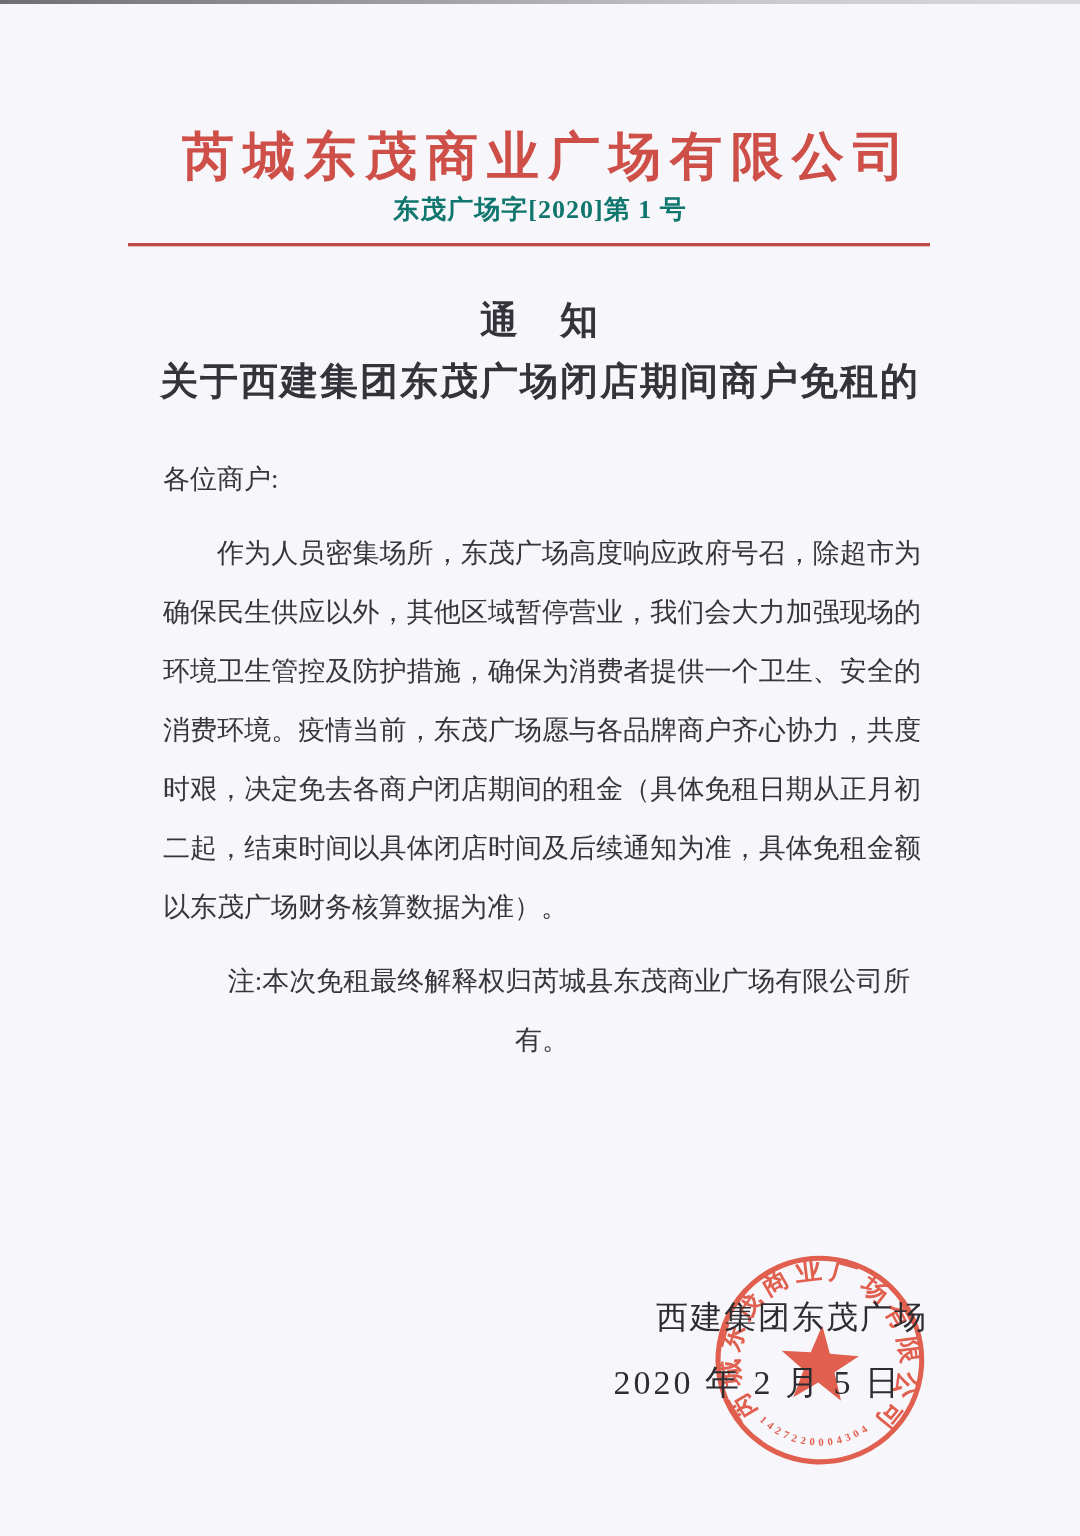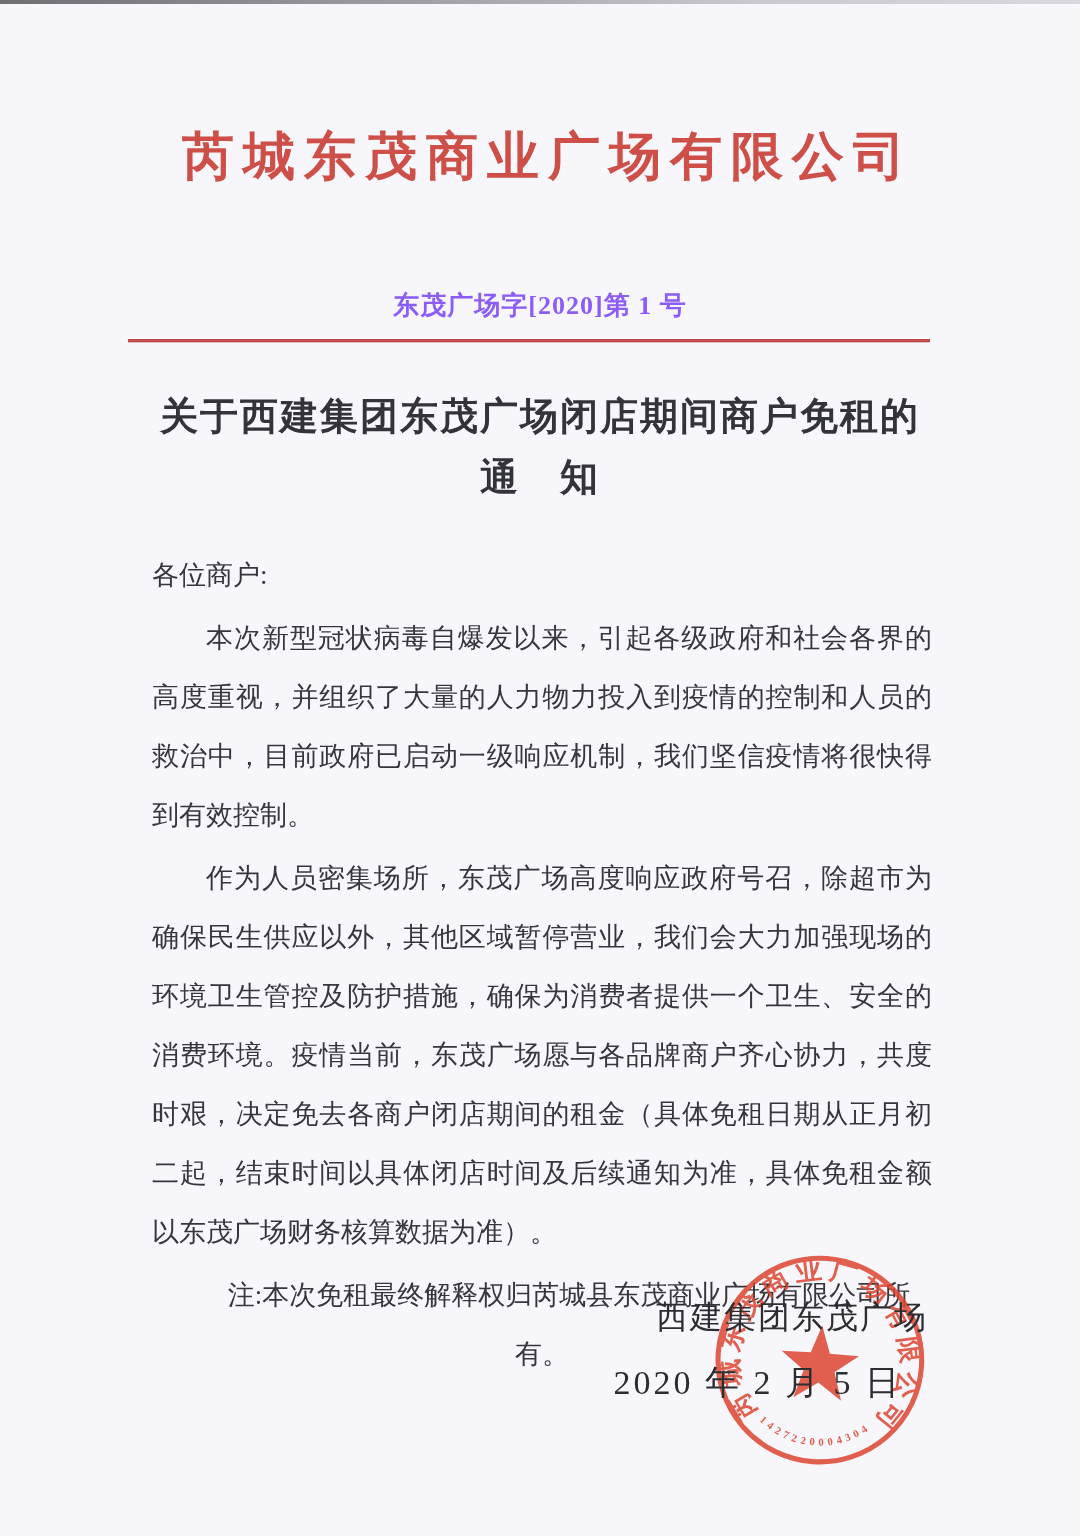--- a/index.html
+++ b/index.html
@@ -21,25 +21,24 @@
   .company-title{
     margin:122px 0 0 16px;
     text-align:center;
     font-size:52px;
     font-weight:bold;
     letter-spacing:9px;
     color:#cd4f47;
     line-height:1.35;
   }
   .doc-number{
-    margin-top:96px;
     text-align:center;
     font-size:26px;
     font-weight:bold;
-    color:#8b5cf6;
+    color:#0f766e;
     letter-spacing:1px;
   }
   .red-rule{
     margin:16px auto 0 128px;
     width:802px;height:3px;
     background:#c24b47;
     box-shadow:0 1px 0 rgba(194,75,71,.35);
   }
   .notice-heading{
     margin-top:44px;
@@ -51,21 +50,21 @@
     line-height:1.6;
   }
   .body-text{
     margin:38px 146px 0 148px;
     width:788px;
     font-size:27px;
     color:#36363c;
     line-height:59px;
     text-align:justify;
   }
-  .body-text p{margin:4px;}
+  .body-text p{margin:15px;}
   .salutation{text-indent:0;}
   .para{text-indent:2em;}
   .note{text-indent:2em;text-align:center;}
   .sign-area{position:absolute;left:0;top:0;width:100%;height:100%;pointer-events:none;}
   .stamp{
     position:absolute;left:708px;top:1246px;
     width:224px;height:224px;
     opacity:.85;
     transform:rotate(4deg);
   }
@@ -87,27 +86,26 @@
 <div class="page">
   <div class="top-edge"></div>
 
   <h1 class="company-title">芮城东茂商业广场有限公司</h1>
 
   <div class="doc-number">东茂广场字[2020]第 1 号</div>
 
   <div class="red-rule"></div>
 
   <div class="notice-heading">
+    <div>通　知</div>
     <div>关于西建集团东茂广场闭店期间商户免租的</div>
-    <div>通　知</div>
   </div>
 
   <div class="body-text">
     <p class="salutation">各位商户:</p>
-    <p class="para">本次新型冠状病毒自爆发以来，引起各级政府和社会各界的高度重视，并组织了大量的人力物力投入到疫情的控制和人员的救治中，目前政府已启动一级响应机制，我们坚信疫情将很快得到有效控制。</p>
     <p class="para">作为人员密集场所，东茂广场高度响应政府号召，除超市为确保民生供应以外，其他区域暂停营业，我们会大力加强现场的环境卫生管控及防护措施，确保为消费者提供一个卫生、安全的消费环境。疫情当前，东茂广场愿与各品牌商户齐心协力，共度时艰，决定免去各商户闭店期间的租金（具体免租日期从正月初二起，结束时间以具体闭店时间及后续通知为准，具体免租金额以东茂广场财务核算数据为准）。</p>
     <p class="note">注:本次免租最终解释权归芮城县东茂商业广场有限公司所有。</p>
   </div>
 
   <div class="sign-area">
     <div class="stamp">
       <svg viewBox="0 0 220 220" width="224" height="224">
         <circle cx="110" cy="112" r="100" fill="none" stroke="#dd4530" stroke-width="5"></circle>
         <polygon fill="#dd4530" points="110,78 119.4,105.1 148,105.6 125.2,122.9 133.5,150.4 110,134 86.5,150.4 94.8,122.9 72,105.6 100.6,105.1"></polygon>
         <g fill="#dd4530" font-size="26" font-weight="bold" text-anchor="middle">

